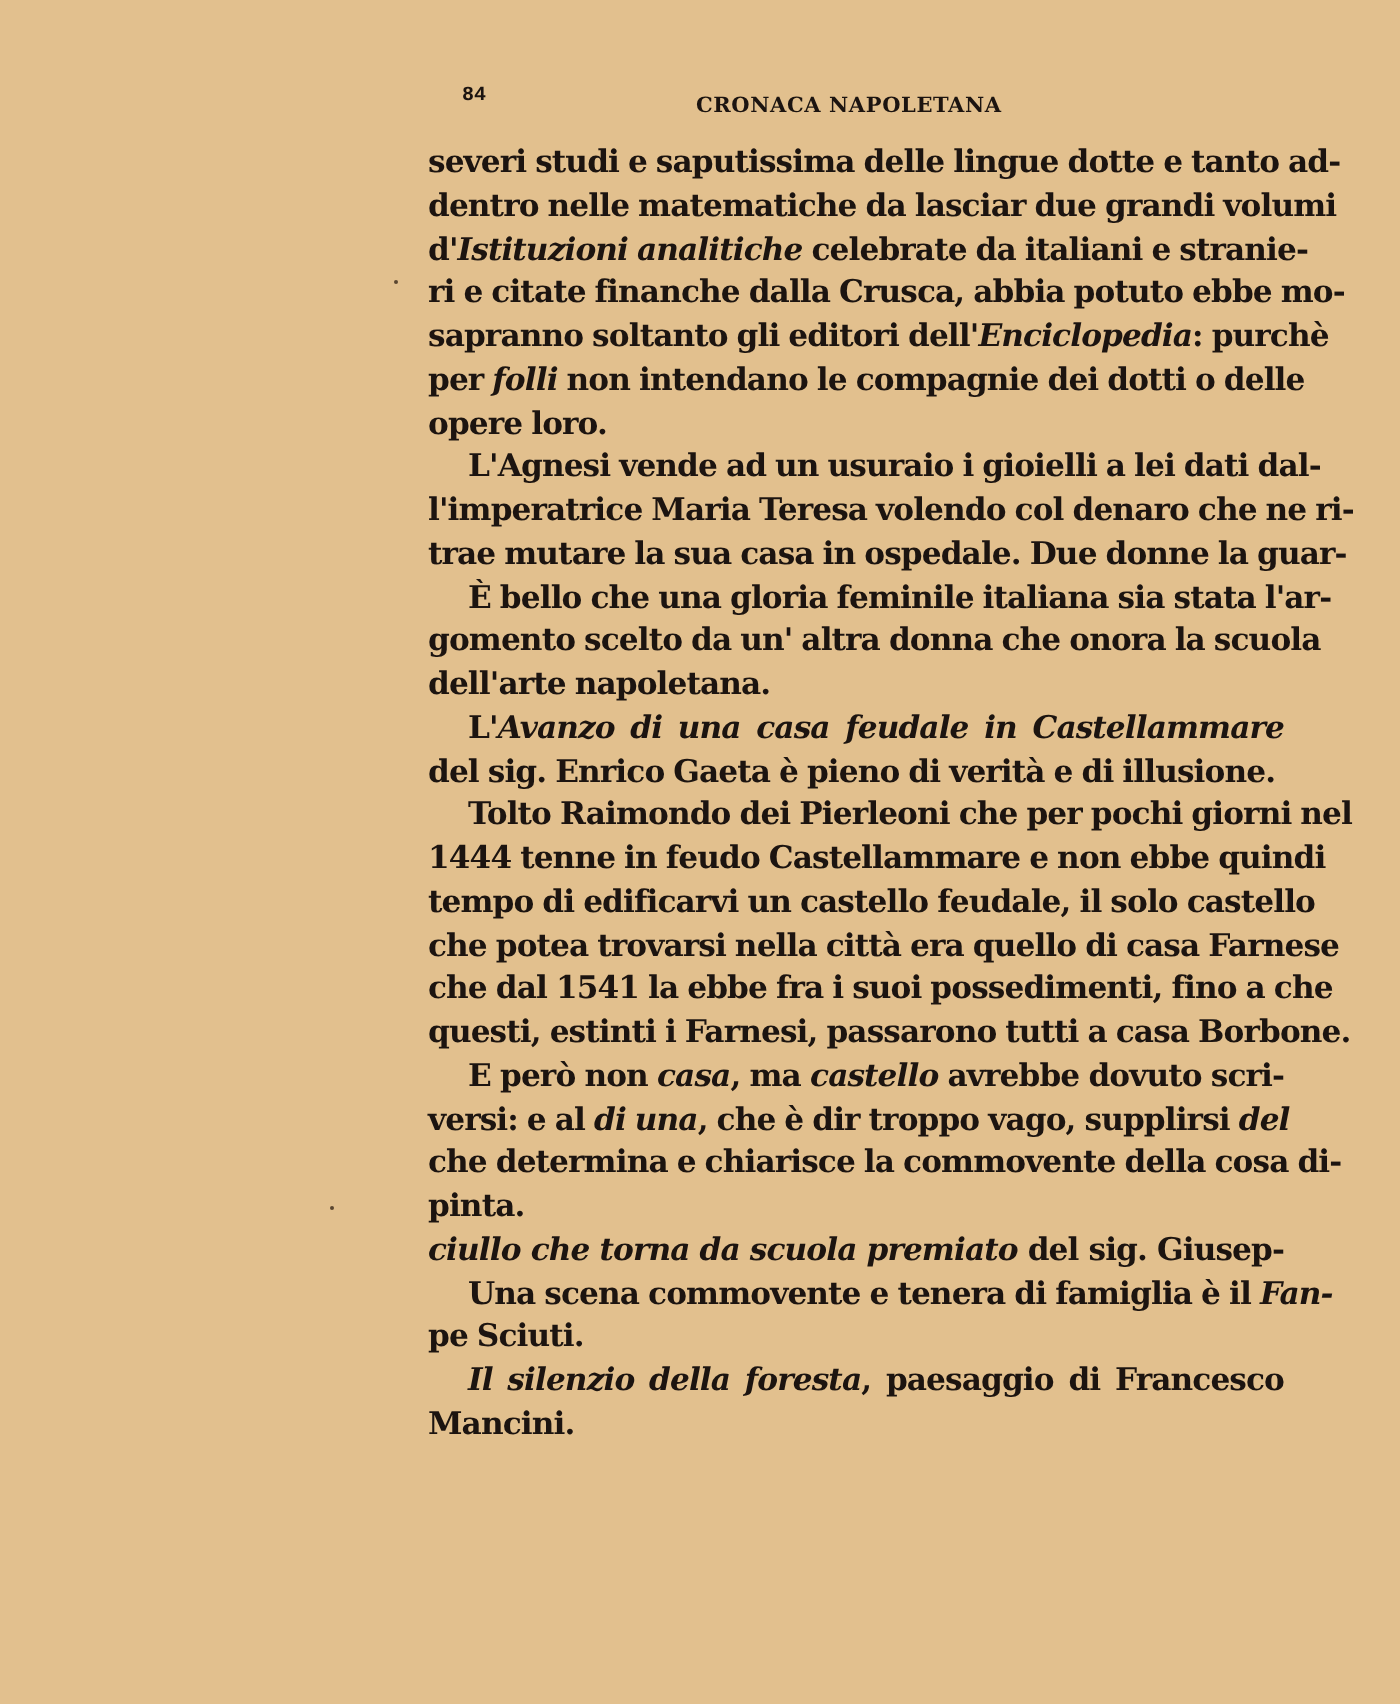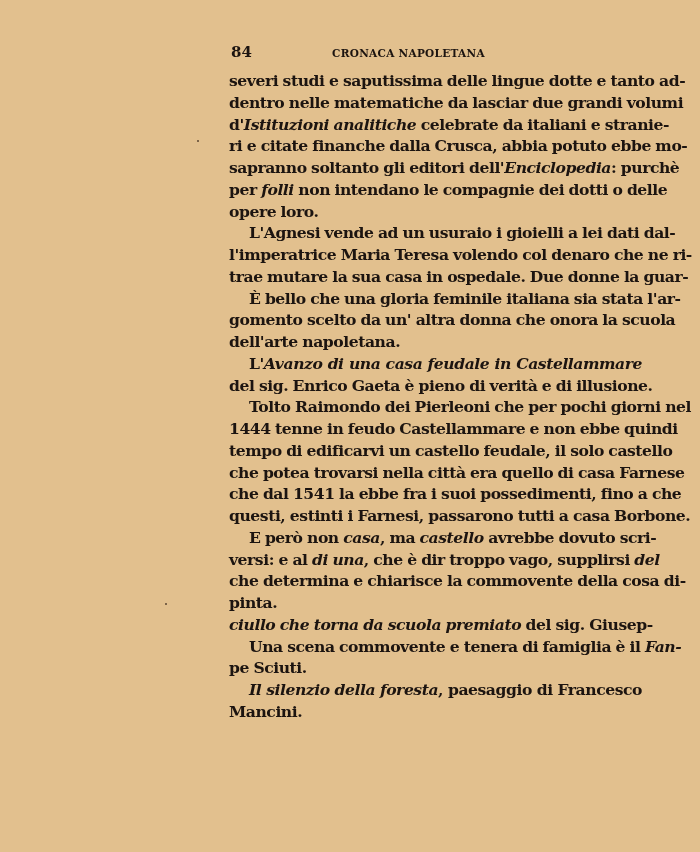--- a/index.html
+++ b/index.html
@@ -23,32 +23,32 @@
     }
     .running-head {
       position: relative;
       height: 22px;
       font-weight: bold;
     }
     .page-number {
       position: absolute;
       left: 17px;
       top: 3px;
-      font-size: 15px;
+      font-size: 10px;
+      font-family: Liberation Mono, monospace;
     }
     .journal-title {
       position: absolute;
-      left: 118px;
+      left: 134px;
       top: 7px;
       font-size: 10.5px;
       letter-spacing: 0.3px;
     }
     .body-text {
       margin-top: 8px;
-      margin-left: 15px;
     }
     .line {
       display: block;
       height: 21.75px;
       line-height: 21.75px;
       font-size: 15.6px;
       font-weight: bold;
       white-space: nowrap;
       text-align: justify;
       text-align-last: justify;

